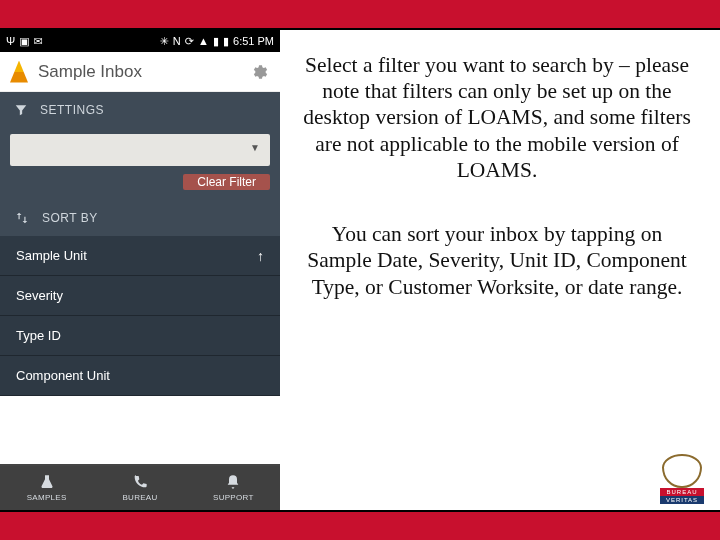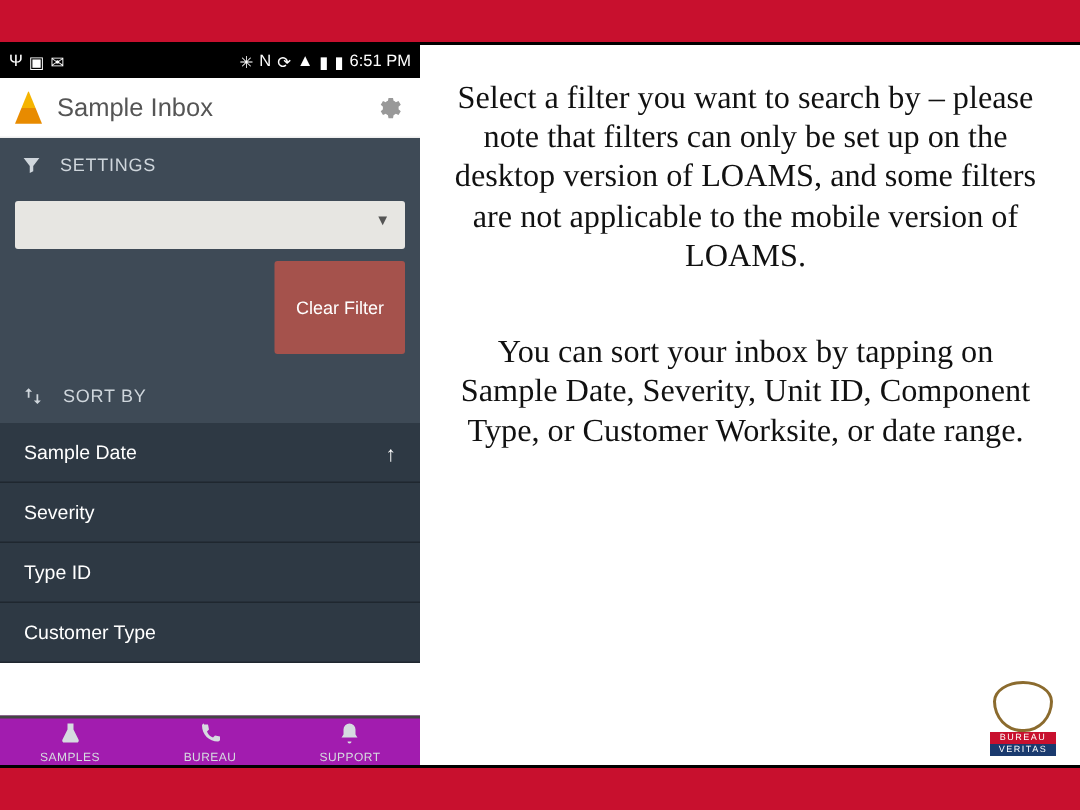--- a/index.html
+++ b/index.html
@@ -88,41 +88,41 @@
     position: absolute;
     right: 10px; top: 8px;
     font-size: 10px;
     color: #555;
   }
   .clear-btn {
     align-self: flex-end;
     background: #a5524c;
     color: #fff;
     font-size: 12px;
-    padding: 24px 14px;
+    padding: 1px 14px;
     border-radius: 2px;
     border: none;
   }
   .sort-list { display: flex; flex-direction: column; }
   .sort-item {
     background: #2e3944;
     color: #fff;
     height: 40px;
     display: flex;
     align-items: center;
     justify-content: space-between;
     padding: 0 16px;
     font-size: 13px;
     border-bottom: 1px solid #1f272f;
   }
   .arrow-up { font-size: 14px; color: #fff; font-weight: bold; }
   .bottom-nav {
     margin-top: auto;
-    background: #a21caf;
-    height: 33px;
+    background: #404040;
+    height: 46px;
     display: flex;
     border-top: 2px solid #444;
   }
   .nav-item {
     flex: 1;
     display: flex;
     flex-direction: column;
     align-items: center;
     justify-content: center;
     color: #d6dbe0;
@@ -217,31 +217,31 @@
 
     <div class="section-bar">
       <svg class="swap-icon" viewBox="0 0 24 24" fill="#cfd6dc">
           <path d="M7 3L3 7h3v7h2V7h3zM17 21l4-4h-3v-7h-2v7h-3z"></path>
         </svg>
       <span>SORT BY</span>
     </div>
 
     <div class="sort-list">
       <div class="sort-item">
-        <span>Sample Date</span>
+        <span>Sample Unit</span>
         <span class="arrow-up">↑</span>
       </div>
       <div class="sort-item">
         <span>Severity</span>
       </div>
       <div class="sort-item">
         <span>Type ID</span>
       </div>
       <div class="sort-item">
-        <span>Customer Type</span>
+        <span>Component Unit</span>
       </div>
     </div>
 
     <div class="bottom-nav">
       <div class="nav-item">
         <svg class="nav-icon" viewBox="0 0 24 24" fill="#d6dbe0">
             <path d="M9 2v6l-5 10a2 2 0 002 3h12a2 2 0 002-3L15 8V2z"></path>
           </svg>
         <span>SAMPLES</span>
       </div>

